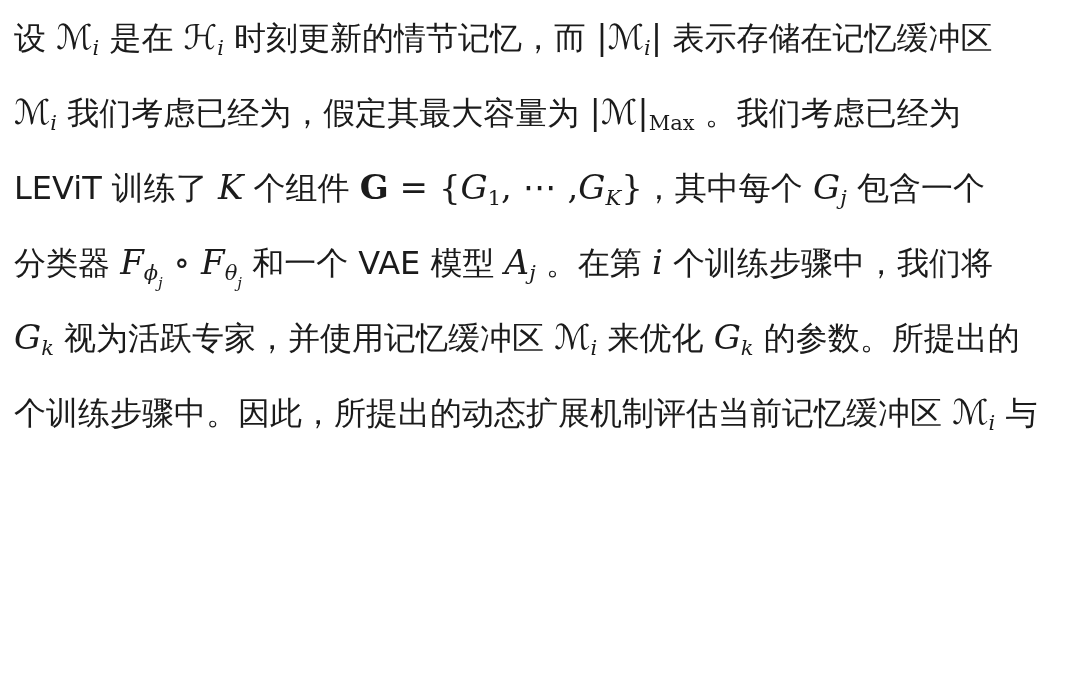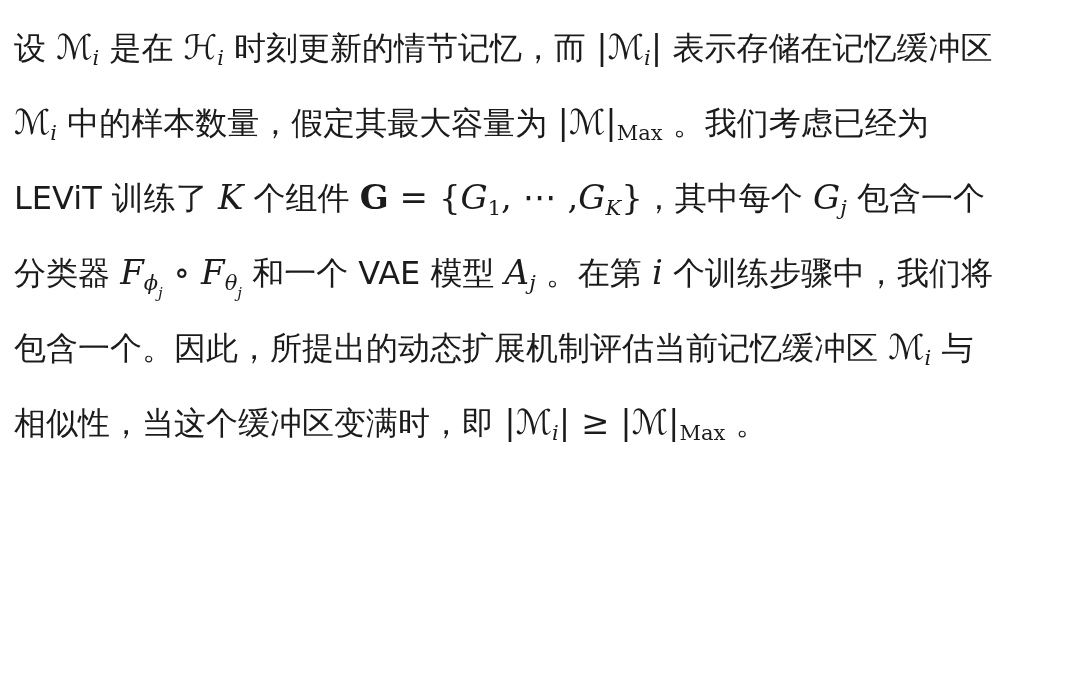--- a/index.html
+++ b/index.html
@@ -7,21 +7,21 @@
     padding: 0;
     width: 1080px;
     height: 700px;
     background: #ffffff;
     overflow: hidden;
   }
   .page {
     box-sizing: border-box;
     width: 1080px;
     height: 700px;
-    padding: 10px 8px 0 14px;
+    padding: 0 8px 0 14px;
     color: #1b1b1b;
   }
   .line {
     height: 75px;
     line-height: 75px;
     white-space: nowrap;
   }
   
   .seg-cn {
     font-family: "DejaVu Sans", sans-serif;
@@ -48,19 +48,19 @@
     font-size: 15px;
     vertical-align: -14px;
   }
 </style>
 </head>
 <body>
 
 <div class="page">
   <div>
       <div class="line"><span class="seg-cn">设 </span><span class="seg-scr">ℳ</span><span class="seg-sub seg-it">i</span><span class="seg-cn"> 是在 </span><span class="seg-scr">ℋ</span><span class="seg-sub seg-it">i</span><span class="seg-cn"> 时刻更新的情节记忆，而 </span><span class="seg-rm">|</span><span class="seg-scr">ℳ</span><span class="seg-sub seg-it">i</span><span class="seg-rm">|</span><span class="seg-cn"> 表示存储在记忆缓冲区</span></div>
-      <div class="line"><span class="seg-scr">ℳ</span><span class="seg-sub seg-it">i</span><span class="seg-cn"> 中的样本数量，假定其最大容量为 </span><span class="seg-rm">|</span><span class="seg-scr">ℳ</span><span class="seg-rm">|</span><span class="seg-sub seg-rm">Max</span><span class="seg-cn"> 。我们考虑已经为</span></div>
+      <div class="line"><span class="seg-scr">ℳ</span><span class="seg-sub seg-it">i</span><span class="seg-cn"> 我们考虑已经为，假定其最大容量为 </span><span class="seg-rm">|</span><span class="seg-scr">ℳ</span><span class="seg-rm">|</span><span class="seg-sub seg-rm">Max</span><span class="seg-cn"> 。我们考虑已经为</span></div>
       <div class="line"><span class="seg-cn">LEViT 训练了 </span><span class="seg-it">K</span><span class="seg-cn"> 个组件 </span><span class="seg-bf">G</span><span class="seg-rm"> = {</span><span class="seg-it">G</span><span class="seg-sub seg-rm">1</span><span class="seg-rm">, ⋯ ,</span><span class="seg-it">G</span><span class="seg-sub seg-it">K</span><span class="seg-rm">}</span><span class="seg-cn">，其中每个 </span><span class="seg-it">G</span><span class="seg-sub seg-it">j</span><span class="seg-cn"> 包含一个</span></div>
       <div class="line"><span class="seg-cn">分类器 </span><span class="seg-it">F</span><span class="seg-sub seg-it">ϕ</span><span class="seg-subsub seg-it">j</span><span class="seg-rm"> ∘ </span><span class="seg-it">F</span><span class="seg-sub seg-it">θ</span><span class="seg-subsub seg-it">j</span><span class="seg-cn"> 和一个 VAE 模型 </span><span class="seg-it">A</span><span class="seg-sub seg-it">j</span><span class="seg-cn"> 。在第 </span><span class="seg-it">i</span><span class="seg-cn"> 个训练步骤中，我们将</span></div>
-      <div class="line"><span class="seg-cn">包含一个。因此，所提出的动态扩展机制评估当前记忆缓冲区 </span><span class="seg-scr">ℳ</span><span class="seg-sub seg-it">i</span><span class="seg-cn"> 与</span></div>
-      <div class="line"><span class="seg-cn">相似性，当这个缓冲区变满时，即 </span><span class="seg-rm">|</span><span class="seg-scr">ℳ</span><span class="seg-sub seg-it">i</span><span class="seg-rm">| ≥ |</span><span class="seg-scr">ℳ</span><span class="seg-rm">|</span><span class="seg-sub seg-rm">Max</span><span class="seg-cn"> 。</span></div>
+      <div class="line"><span class="seg-it">G</span><span class="seg-sub seg-it">k</span><span class="seg-cn"> 视为活跃专家，并使用记忆缓冲区 </span><span class="seg-scr">ℳ</span><span class="seg-sub seg-it">i</span><span class="seg-cn"> 来优化 </span><span class="seg-it">G</span><span class="seg-sub seg-it">k</span><span class="seg-cn"> 的参数。所提出的</span></div>
+      <div class="line"><span class="seg-cn">个训练步骤中。因此，所提出的动态扩展机制评估当前记忆缓冲区 </span><span class="seg-scr">ℳ</span><span class="seg-sub seg-it">i</span><span class="seg-cn"> 与</span></div>
     </div>
 </div>
 
 </body></html>

